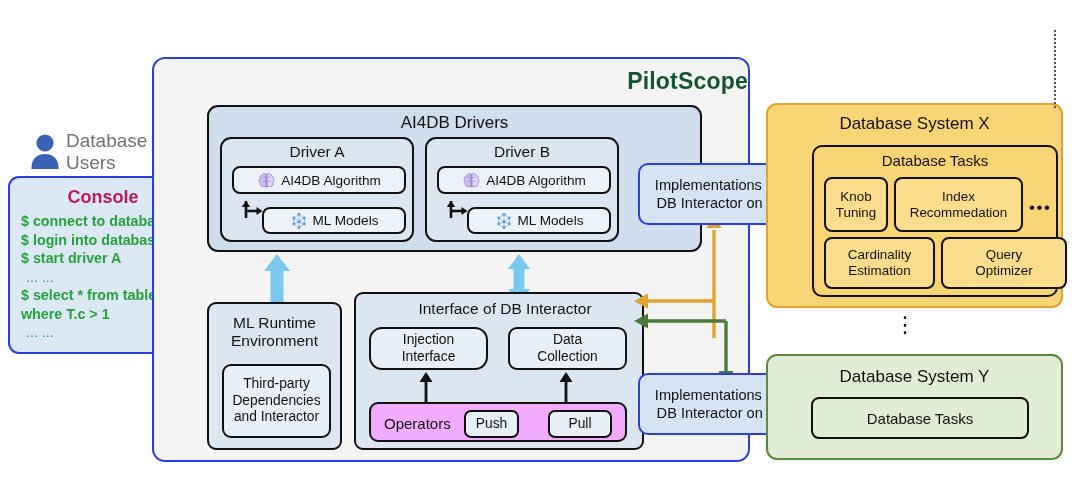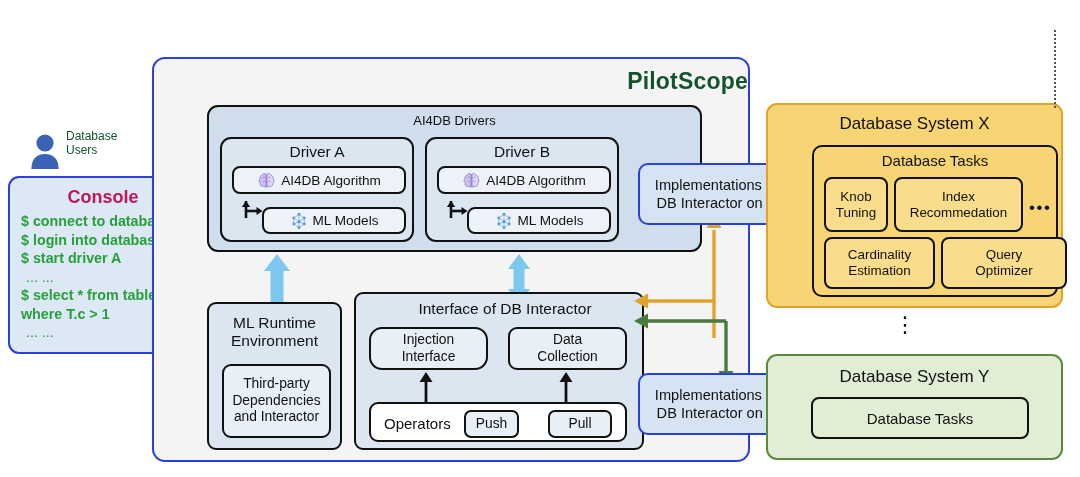--- a/index.html
+++ b/index.html
@@ -4,38 +4,38 @@
 <style>
   html,body{margin:0;padding:0;}
   body{
     width:1080px;height:477px;position:relative;overflow:hidden;
     background:#ffffff;
     font-family:"Liberation Sans","DejaVu Sans",sans-serif;
     -webkit-font-smoothing:antialiased;
   }
   .abs{position:absolute;box-sizing:border-box;}
   .blk{border:2.5px solid #111;border-radius:9px;background:#DCE6F0;}
-  .blk2{border:2.5px solid #111;border-radius:9px;background:#ffffff;}
-
-  
-  #users-label{font-size:12px;color:#14532d;line-height:1.15;}
+  .blk2{border:2.5px solid #111;border-radius:9px;background:#f0abfc;}
+
+  
+  #users-label{font-size:19px;color:#737373;line-height:1.15;}
 
   
   #console-box{border:2.5px solid #2B3FE0;border-radius:11px;background:#DCE8F4;}
   #console-title{font-size:18px;font-weight:bold;color:#be185d;text-align:center;}
   .cline{font-size:14.3px;color:#27A03C;line-height:1.30;white-space:pre;font-weight:600;}
   .cdots{font-size:14.3px;color:#27A03C;line-height:1.30;padding-left:5px;}
 
   
   #pilotscope{border:2.5px solid #2B3FE0;border-radius:13px;background:#F4F4F4;}
   #pilotscope-title{font-size:23px;font-weight:bold;color:#14532d;text-align:right;letter-spacing:.2px;}
 
   
   #drivers-panel{border:2.5px solid #111;border-radius:11px;background:#CFDDEC;}
-  .panel-title{font-size:13px;color:#111;text-align:center;}
+  .panel-title{font-size:17px;color:#111;text-align:center;}
   .driver-box{border:2.5px solid #111;border-radius:11px;background:#DCE6F0;}
   .driver-title{font-size:15.5px;color:#111;text-align:center;}
   .item-box{border:2.5px solid #111;border-radius:8px;background:#EDF2F8;
             display:flex;align-items:center;justify-content:center;gap:5px;}
   .item-box span.lbl{font-size:13.6px;color:#111;}
   .hdots{font-size:19px;color:#111;letter-spacing:1.5px;line-height:1;}
   .vdots{font-size:19px;color:#111;line-height:.62;text-align:center;}
 
   
   .sub-title{font-size:15.5px;color:#111;text-align:center;line-height:1.18;}

